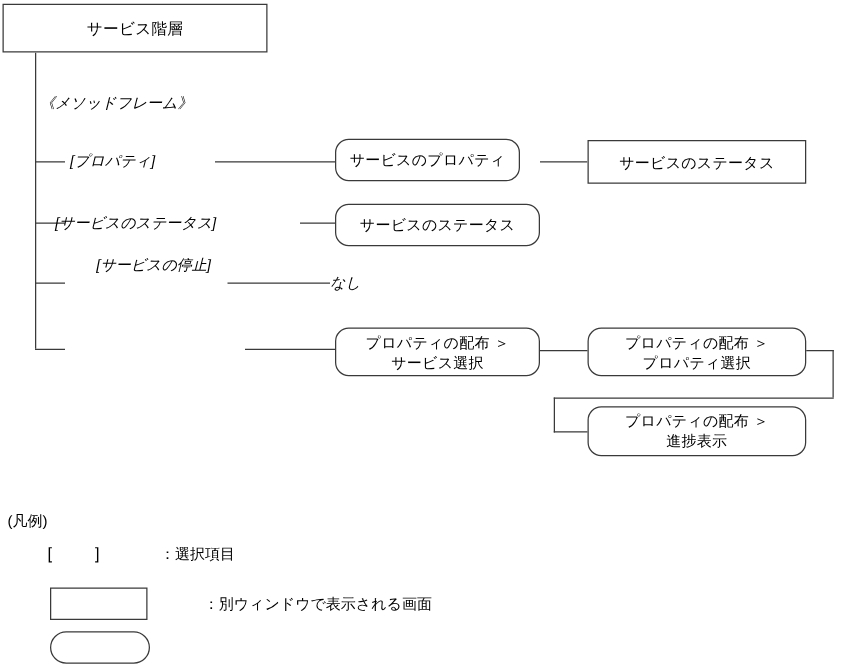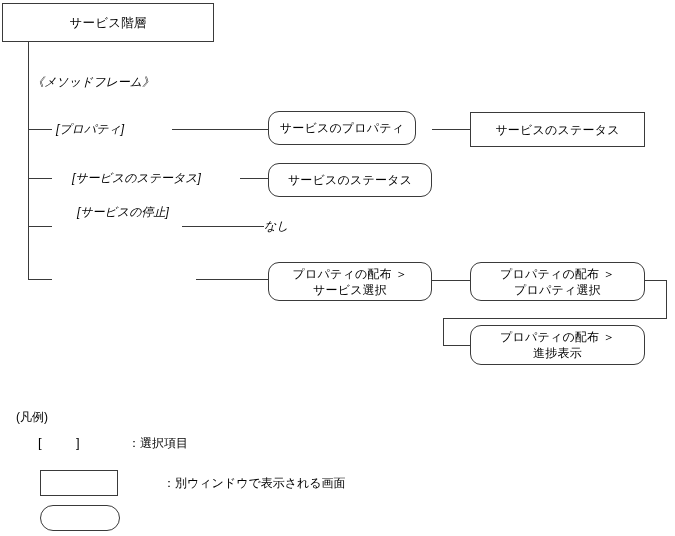--- a/index.html
+++ b/index.html
@@ -54,21 +54,21 @@
   .txt {
     position: absolute;
     font-size: 12px;
     line-height: 16px;
     white-space: nowrap;
     z-index: 2;
     font-style: italic;
   }
   .method-frame { left: 32px; top: 74px; }
   .item-prop    { left: 56px; top: 121px; }
-  .item-status  { left: 72px; top: 170px; }
+  .item-status  { left: 44px; top: 170px; }
   .item-stop    { left: 56px; top: 204px; margin-left: 21px; }
   .item-dist    { left: 56px; top: 272px; }
   .none-label   { left: 264px; top: 218px; }
 
   .line {
     position: absolute;
     background: #3a3a3a;
     z-index: 1;
   }
   .h { height: 1px; }
@@ -86,21 +86,21 @@
   .link-stop    { left: 182px; top: 226px; width: 82px; }
   .link-dist    { left: 196px; top: 279px; width: 72px; }
   .link-d1d2    { left: 432px; top: 280px; width: 38px; }
 
   .route-a { left: 645px; top: 280px; width: 22px; }
   .route-b { left: 666px; top: 280px; height: 38px; }
   .route-c { left: 443px; top: 318px; width: 224px; }
   .route-d { left: 443px; top: 318px; height: 28px; }
   .route-e { left: 443px; top: 345px; width: 27px; }
 
-  .legend-title { position: absolute; left: 16px; top: 409px; font-size: 12px; }
+  .legend-title { position: absolute; left: 6px; top: 409px; font-size: 12px; }
   .legend-row   { position: absolute; font-size: 12px; line-height: 16px; white-space: nowrap; }
   .legend-bracket-l { position: absolute; left: 38px; top: 435px; font-size: 13px; }
   .legend-bracket-r { position: absolute; left: 76px; top: 435px; font-size: 13px; }
   .legend-desc-1 { left: 128px; top: 435px; }
   .legend-desc-2 { left: 128px; top: 475px; margin-left: 35px; }
   .legend-desc-3 { left: 128px; top: 510px; }
   .legend-shape {
     position: absolute;
     box-sizing: border-box;
     background: #ffffff;

